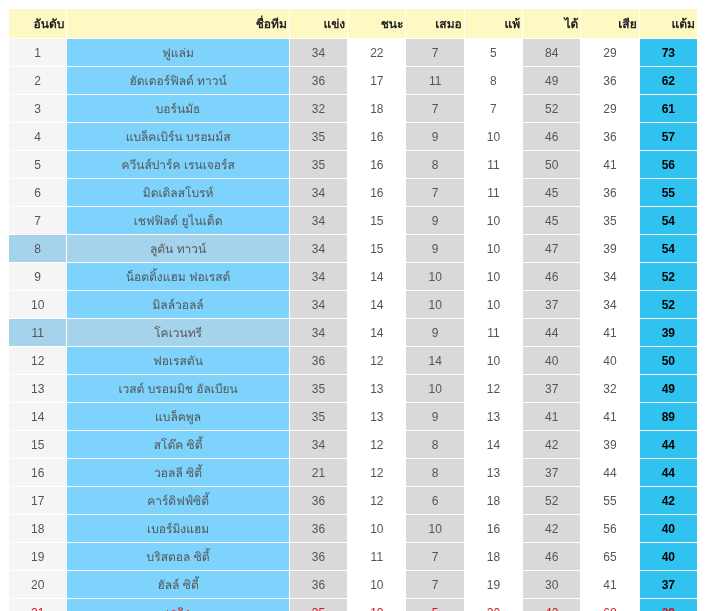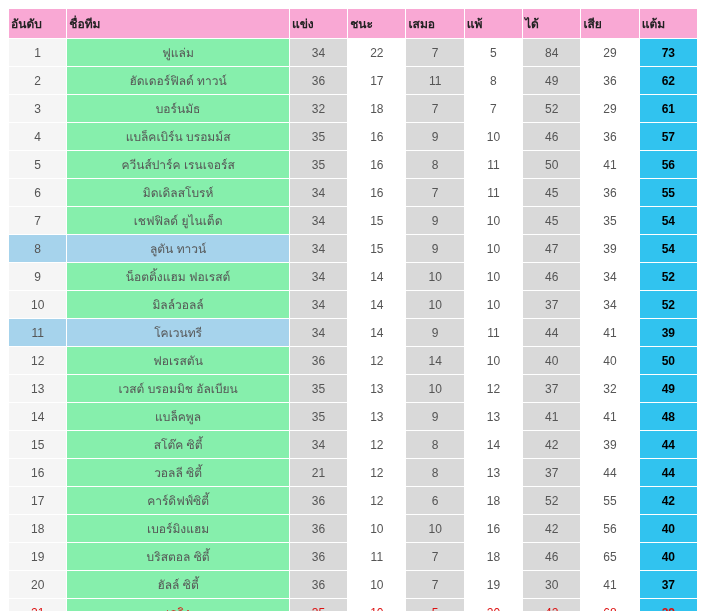--- a/index.html
+++ b/index.html
@@ -9,38 +9,38 @@
     font-size: 12px;
     background: #fff;
     color: #333;
   }
   table {
     border-collapse: collapse;
     width: 690px;
     table-layout: fixed;
   }
   th {
-    background: #f9a8d4;
+    background: #fef9c3;
     color: #222;
     font-weight: bold;
-    text-align: left;
+    text-align: right;
     padding: 5px 2px;
     border: 1px solid #fff;
     font-size: 12px;
     font-family: Liberation Serif, serif;
   }
   td {
     text-align: center;
     padding: 4px 2px;
     border: 1px solid #fff;
     font-size: 12px;
     color: #555;
   }
   .col-rank  { width: 55px;  background:#f5f5f5 }
-  .col-team  { width: 210px; background:#86efac }
+  .col-team  { width: 210px; background:#7dd3fc }
   .col-stat  { width: 55px;  background:#d9d9d9 }
   .col-stat2 { width: 55px;  background:#fff }
   .col-pts   { width: 55px;  background:#31c3ef; color:#000000; font-weight:bold }
   tr.hl td.col-rank, tr.hl td.col-team { background:#a6d3ec }
   tr.red td { color: #d11 }
 </style>
 </head>
 <body>
 
 <table>
@@ -214,21 +214,21 @@
       </tr>
       <tr>
         <td class="col-rank">14</td>
         <td class="col-team">แบล็คพูล</td>
         <td class="col-stat">35</td>
         <td class="col-stat2">13</td>
         <td class="col-stat">9</td>
         <td class="col-stat2">13</td>
         <td class="col-stat">41</td>
         <td class="col-stat2">41</td>
-        <td class="col-pts">48</td>
+        <td class="col-pts">89</td>
       </tr>
       <tr>
         <td class="col-rank">15</td>
         <td class="col-team">สโต๊ค ซิตี้</td>
         <td class="col-stat">34</td>
         <td class="col-stat2">12</td>
         <td class="col-stat">8</td>
         <td class="col-stat2">14</td>
         <td class="col-stat">42</td>
         <td class="col-stat2">39</td>

